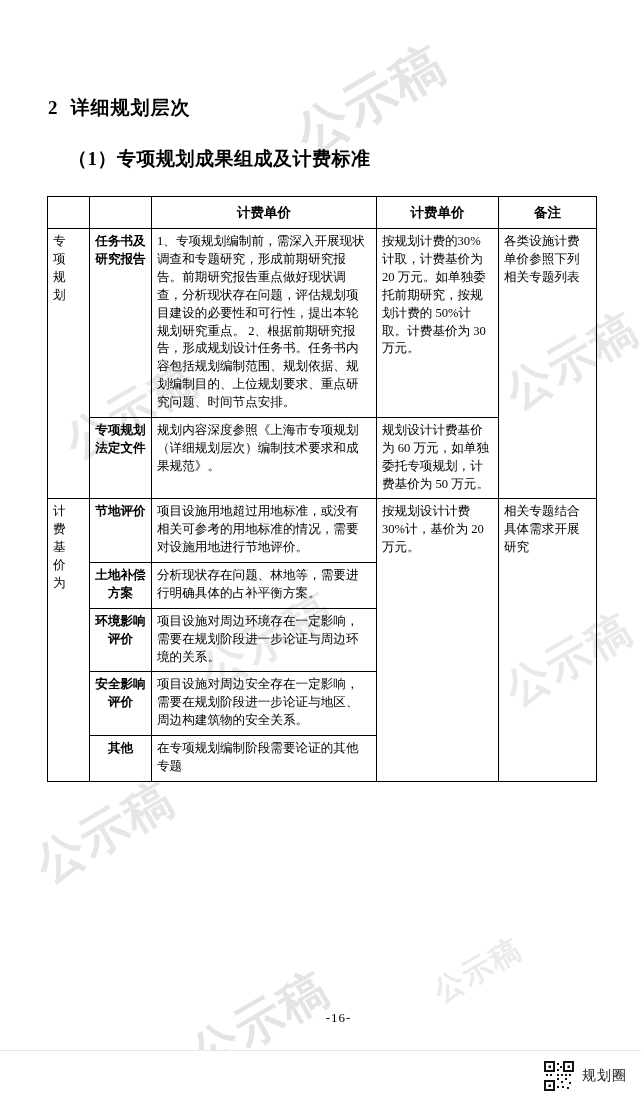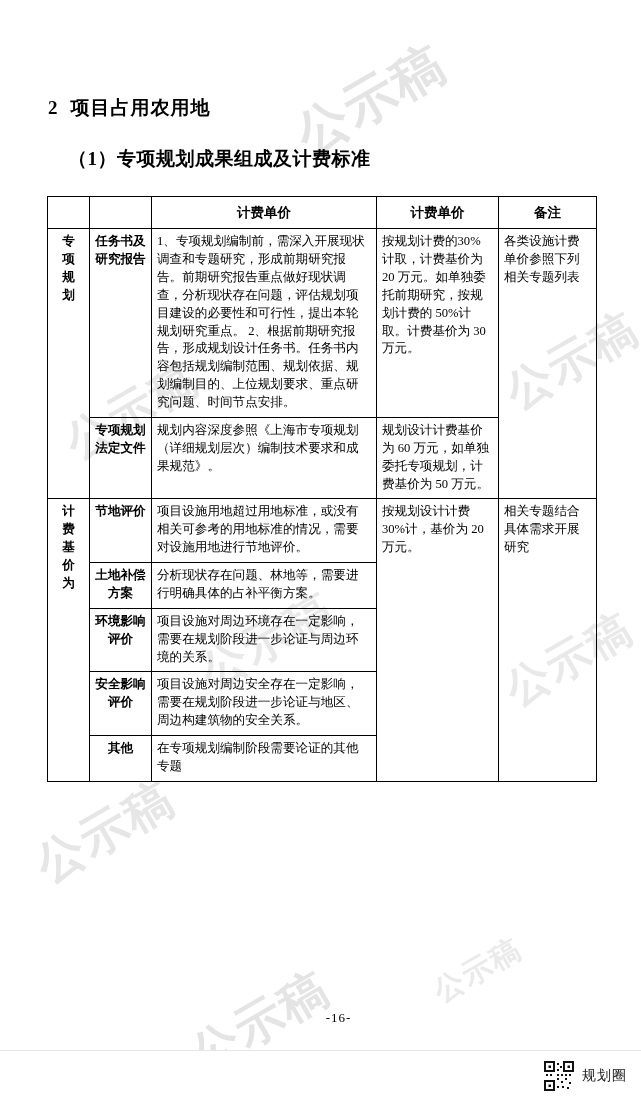--- a/index.html
+++ b/index.html
@@ -89,23 +89,23 @@
     background: transparent;
   }
   table.spec th {
     text-align: center;
     font-weight: bold;
     font-size: 13.5px;
     padding: 6px 4px;
     vertical-align: middle;
   }
   .c-vert {
-    text-align: center;
+    text-align: left;
     vertical-align: middle;
-    font-weight: bold;
+    font-weight: normal;
     font-size: 13.5px;
     line-height: 1.3;
     padding: 4px 2px;
   }
   .c-vert .stack {
     display: inline-block;
     width: 1em;
     word-break: break-all;
     white-space: normal;
     margin: 0 auto;
@@ -203,21 +203,21 @@
   <div class="wm wm1">公示稿</div>
   <div class="wm wm2">公示稿</div>
   <div class="wm wm3">公示稿</div>
   <div class="wm wm4">公示稿</div>
   <div class="wm wm5">公示稿</div>
   <div class="wm wm6">公示稿</div>
   <div class="wm wm7">公示稿</div>
   <div class="wm wm8">公示稿</div>
 
   <div class="h-main">
-    <span class="num">2</span><span>项目占用农用地</span>
+    <span class="num">2</span><span>详细规划层次</span>
   </div>
   <div class="h-sub">（1）专项规划成果组成及计费标准</div>
 
   <table class="spec">
     <colgroup>
       <col class="col1">
         <col class="col2">
         <col class="col3">
         <col class="col4">
         <col class="col5">

